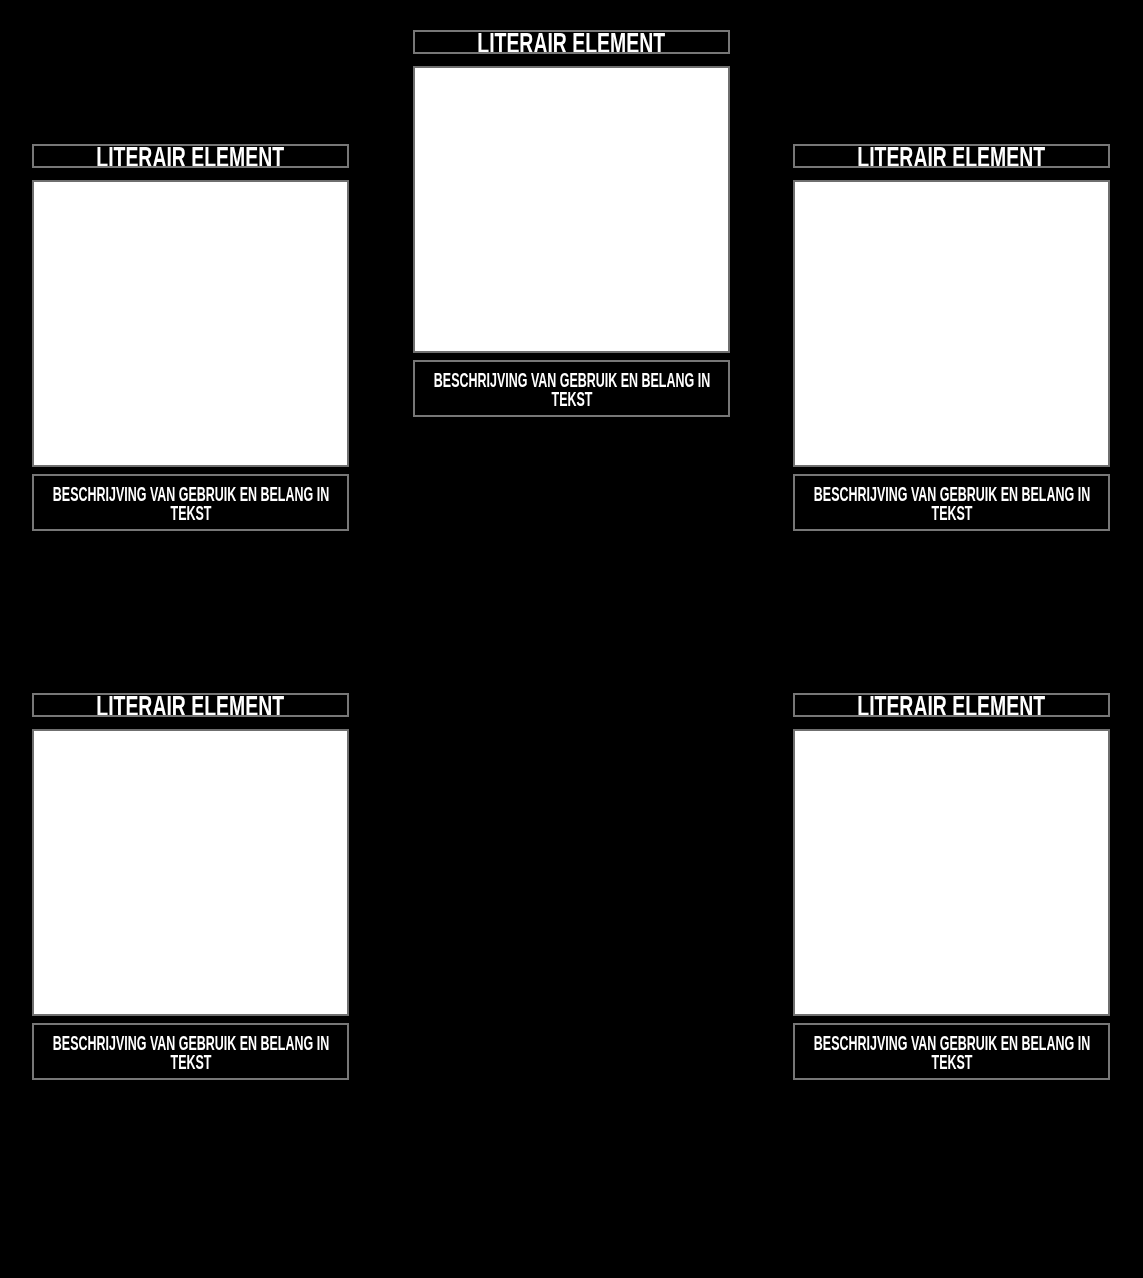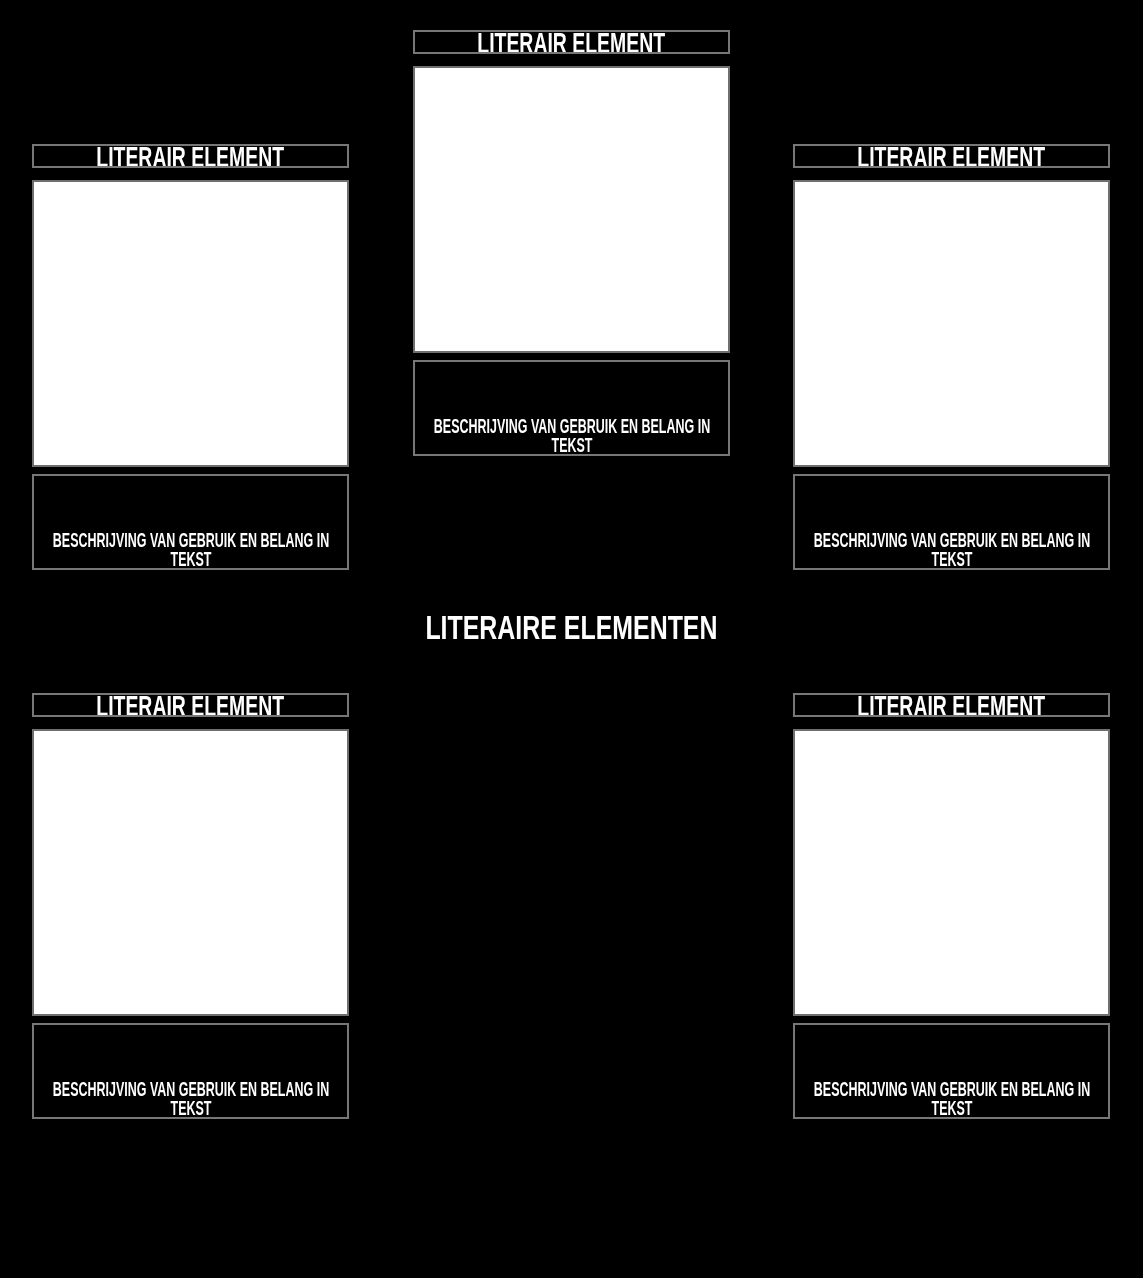--- a/index.html
+++ b/index.html
@@ -52,25 +52,25 @@
   .cell-image {
     box-sizing: border-box;
     margin-top: 12px;
     height: 287px;
     background: #ffffff;
     border: 2px solid #6f6f6f;
   }
   .cell-desc {
     box-sizing: border-box;
     margin-top: 7px;
-    height: 96px;
+    height: 57px;
     border: 2px solid #777777;
     background: #000000;
     display: flex;
-    align-items: flex-end;
+    align-items: center;
     justify-content: center;
     overflow: hidden;
   }
   .desc-text {
     display: inline-block;
     width: 480px;
     font-size: 21px;
     line-height: 19px;
     text-align: center;
     transform: scaleX(0.594);
@@ -121,23 +121,20 @@
   <div class="cell pos-top-right">
     <div class="cell-header">
       <span class="header-text">LITERAIR ELEMENT</span>
     </div>
     <div class="cell-image"></div>
     <div class="cell-desc">
       <span class="desc-text">BESCHRIJVING VAN GEBRUIK EN BELANG IN TEKST</span>
     </div>
   </div>
 
-  <div class="board-title">
-    <span class="title-text">LITERAIRE ELEMENTEN</span>
-  </div>
 
   <div class="cell pos-bottom-left">
     <div class="cell-header">
       <span class="header-text">LITERAIR ELEMENT</span>
     </div>
     <div class="cell-image"></div>
     <div class="cell-desc">
       <span class="desc-text">BESCHRIJVING VAN GEBRUIK EN BELANG IN TEKST</span>
     </div>
   </div>

